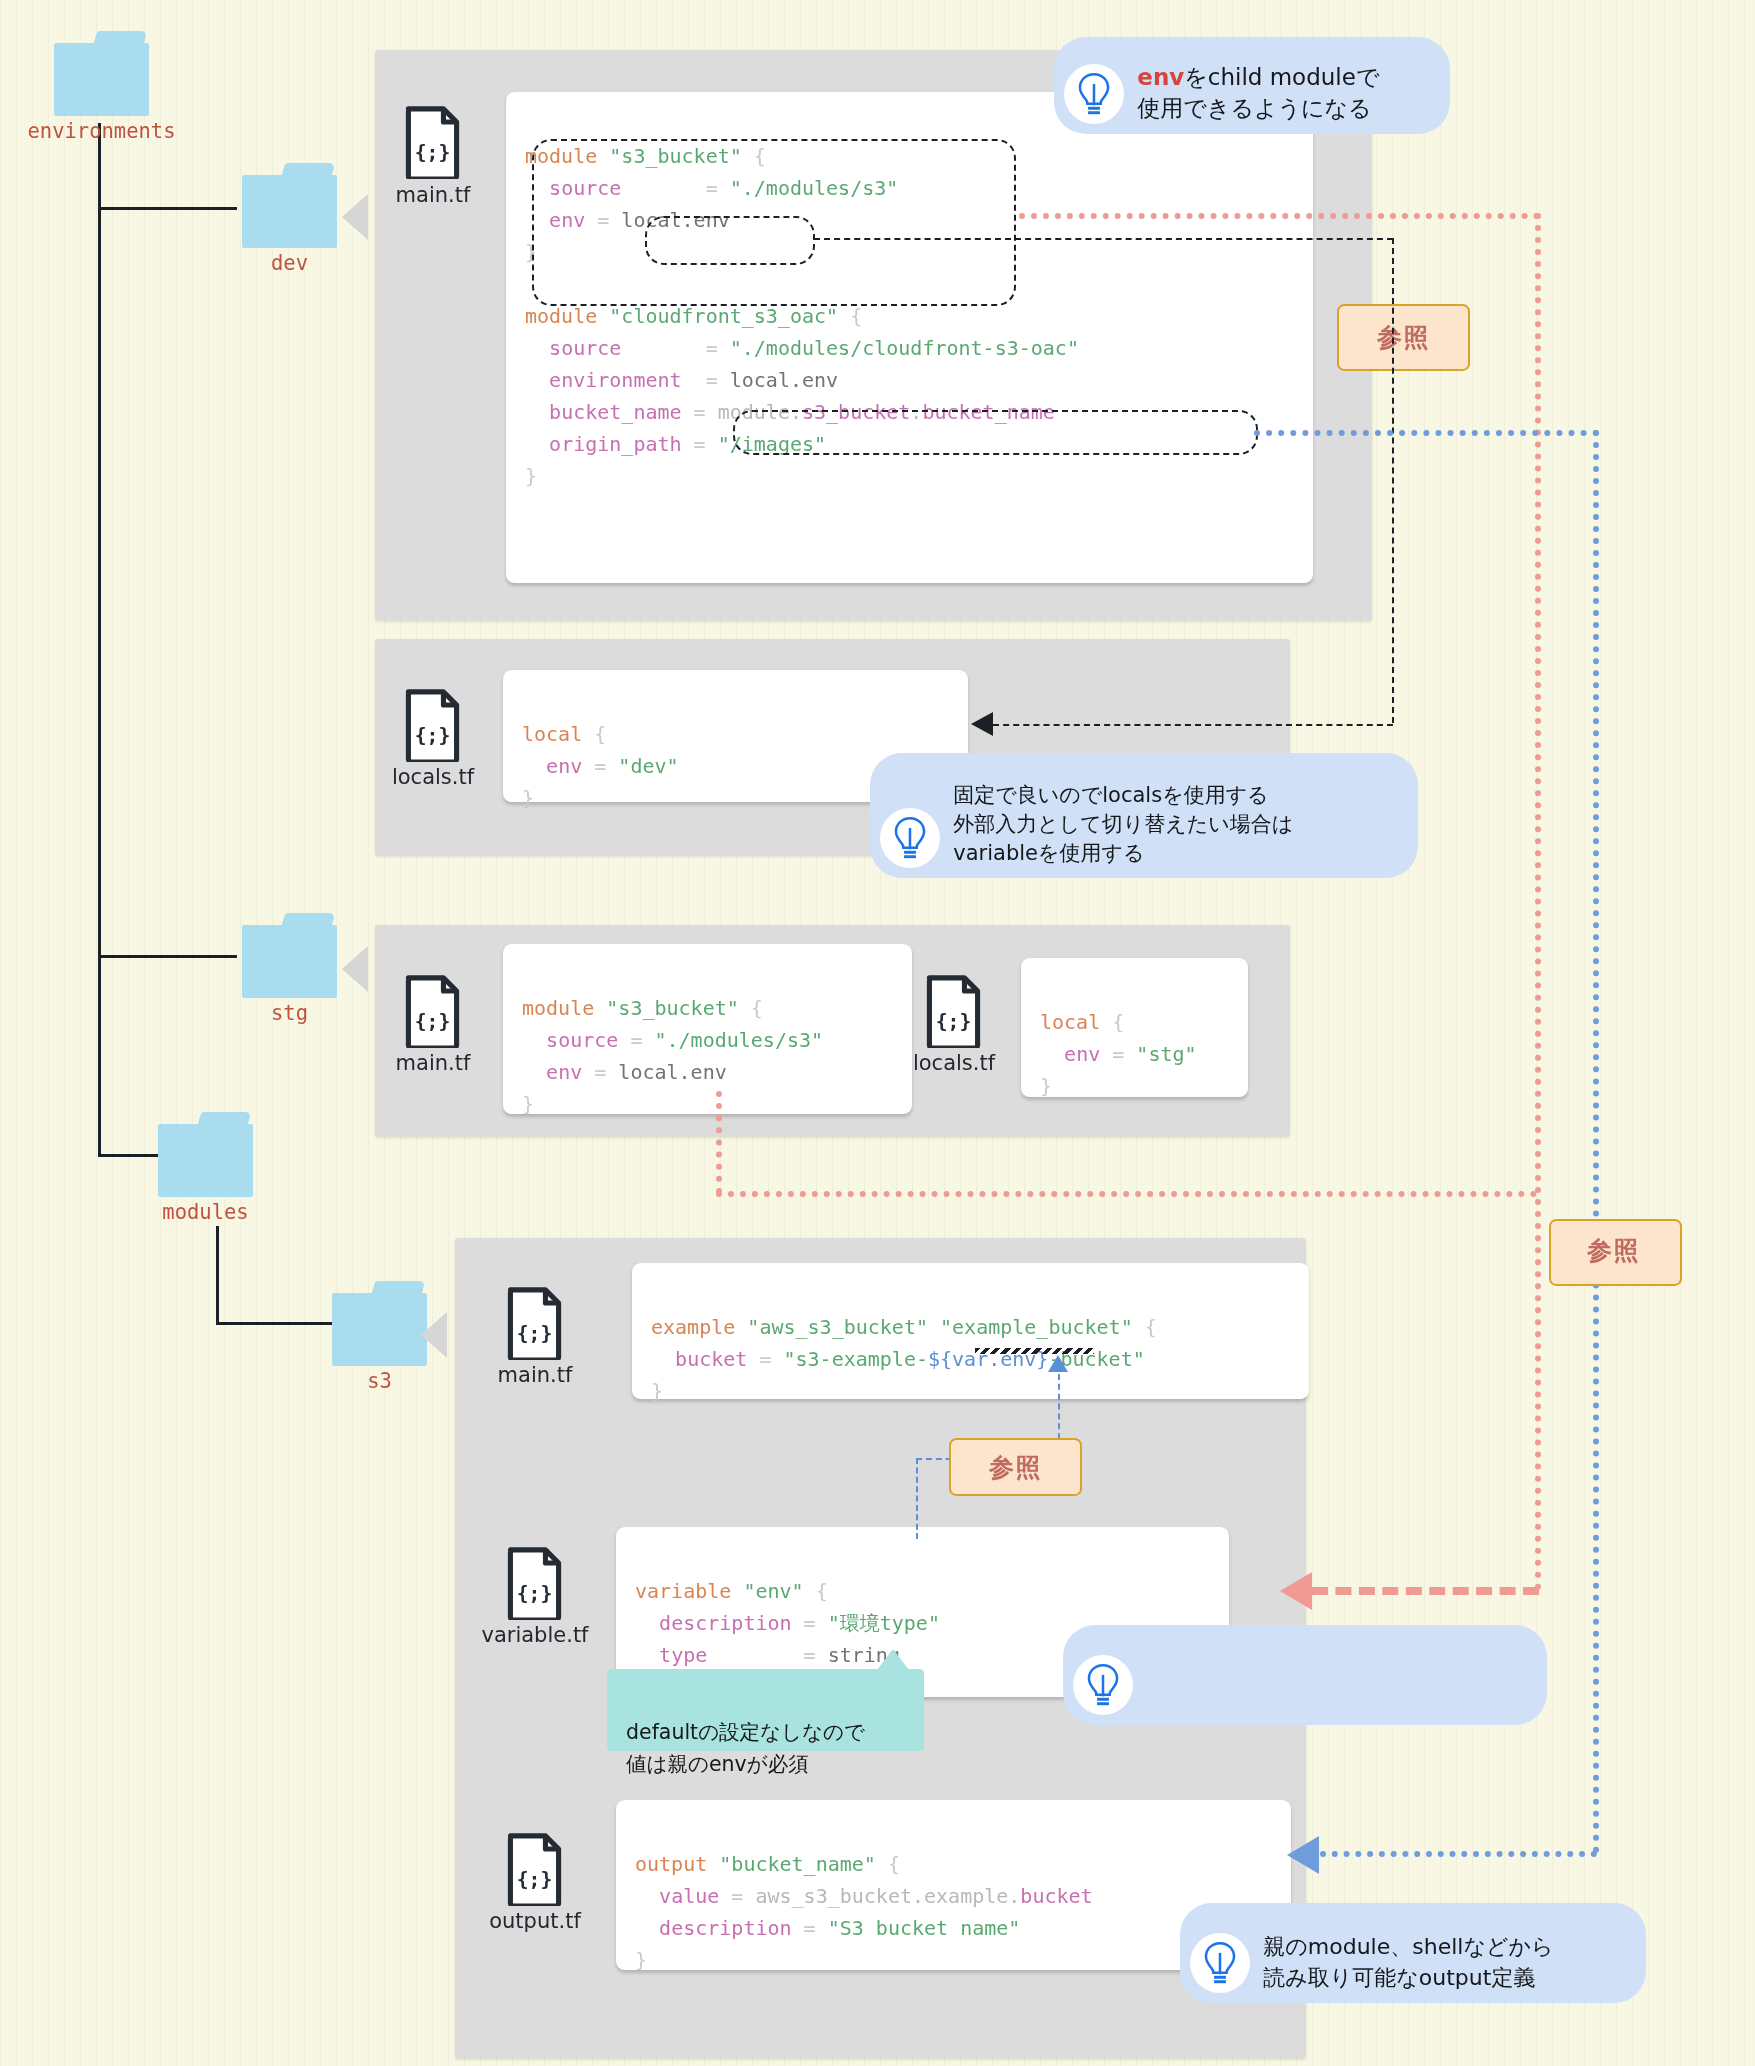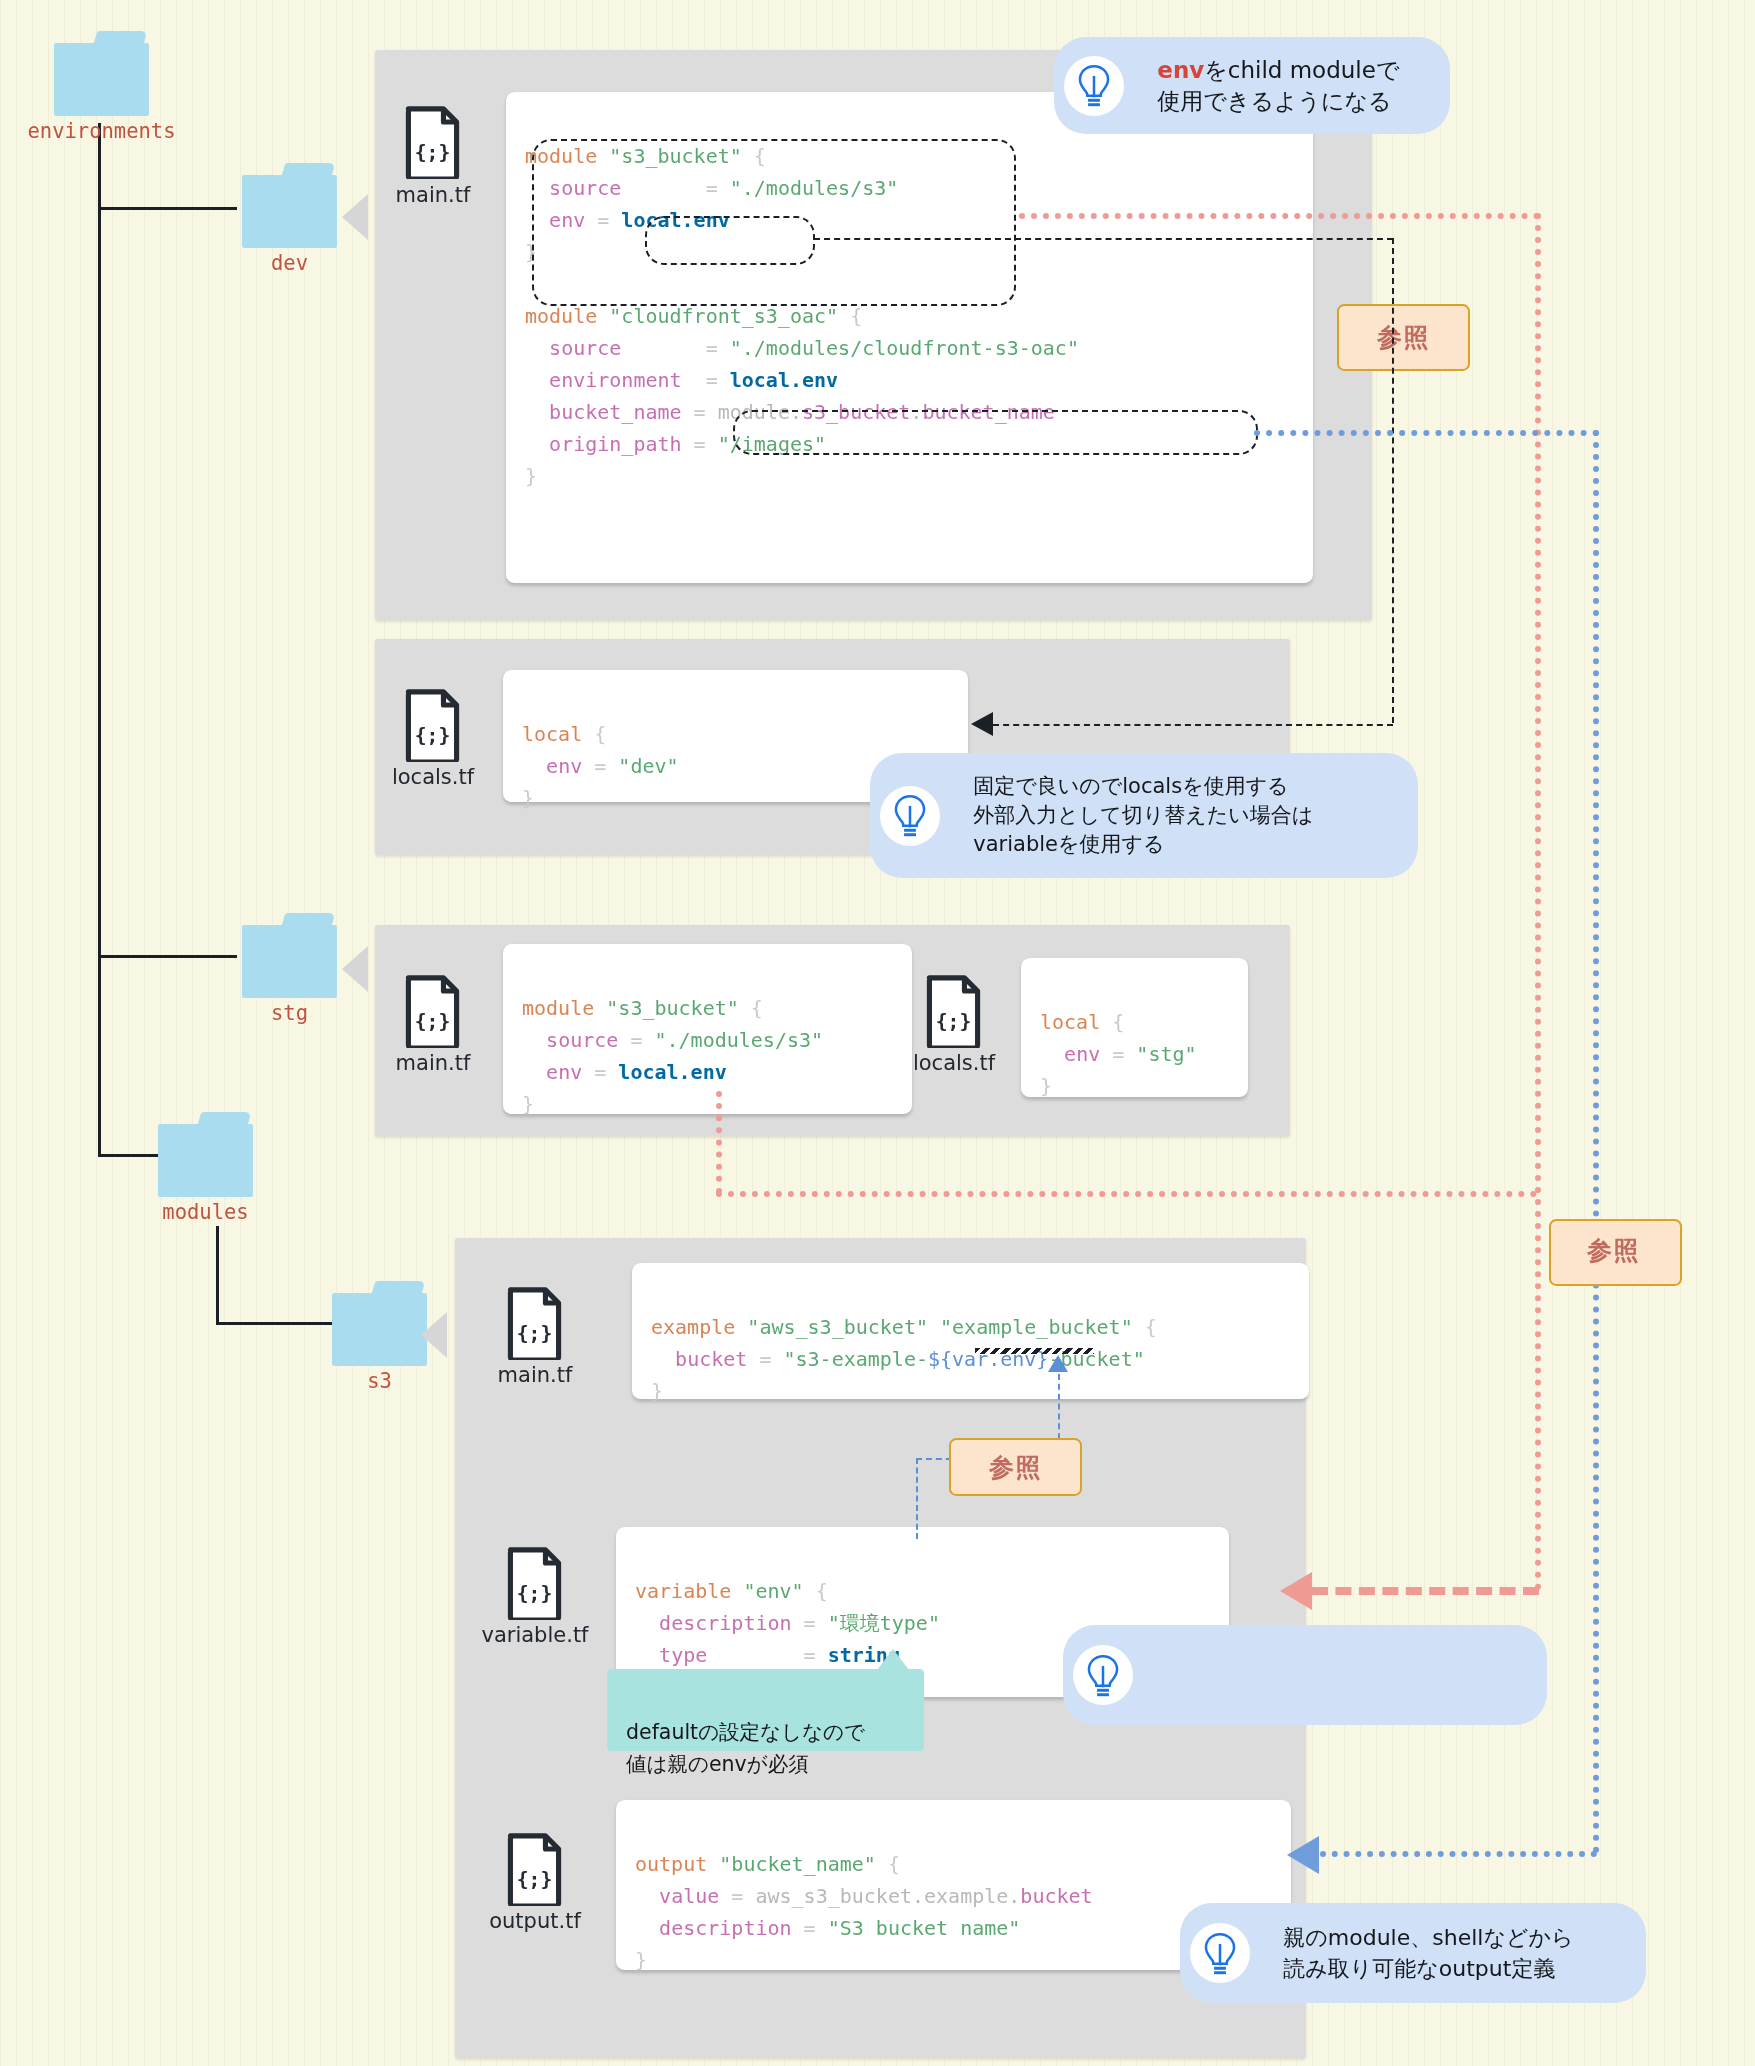--- a/index.html
+++ b/index.html
@@ -36,27 +36,27 @@
     font-size:21px;color:#23272f;white-space:nowrap;font-family:"DejaVu Sans","Liberation Sans",sans-serif;}
 
   
   .code{position:absolute;background:#fff;border-radius:8.8px;box-shadow:0 2.2px 3.7px rgba(0,0,0,.18);
     font-family:"DejaVu Sans Mono","Liberation Mono",monospace;
     font-size:20px;line-height:32px;color:#3a3a3a;white-space:pre;padding:16px 19px;box-sizing:border-box;}
   .k{color:#d98452;text-align:center;}       
   .s{color:#5aa871;}       
   .a{color:#c76fb0;}       
   .g{color:#c9c9c9;}       
-  .d{color:#0369a1;font-weight:bold;}       
+  .d{color:#737373;}       
   .m{color:#b8b8b8;}       
   .b{color:#5b8fd6;}       
 
   
-  .bubble{position:absolute;background:#cfe0f7;border-radius:32px;display:flex;align-items:center;
-    padding:10.3px 22px 10.3px 10.3px;box-sizing:border-box;gap:20px;}
+  .bubble{position:absolute;background:#cfe0f7;border-radius:32px;display:flex;align-items:flex-end;
+    padding:10.3px 22px 10.3px 10.3px;box-sizing:border-box;}
   .bulbwrap{flex:0 0 auto;width:60px;height:60px;border-radius:50%;background:#fff;
     display:flex;align-items:center;justify-content:center;margin-right:13px;}
   .bulbwrap svg{width:34px;height:43px;display:block;}
   .btext{font-size:23px;line-height:31px;color:#15171a;white-space:pre;}
   .btext .hl{color:#d7453a;font-weight:bold;}
 
   
   .teal{position:absolute;background:#a8e3df;border-radius:4.4px;padding:14.7px 19px;box-sizing:border-box;
     font-size:20.5px;line-height:32px;color:#15171a;white-space:pre;}
   .tealtip{position:absolute;width:0;height:0;border-left:19px solid transparent;border-right:19px solid transparent;

